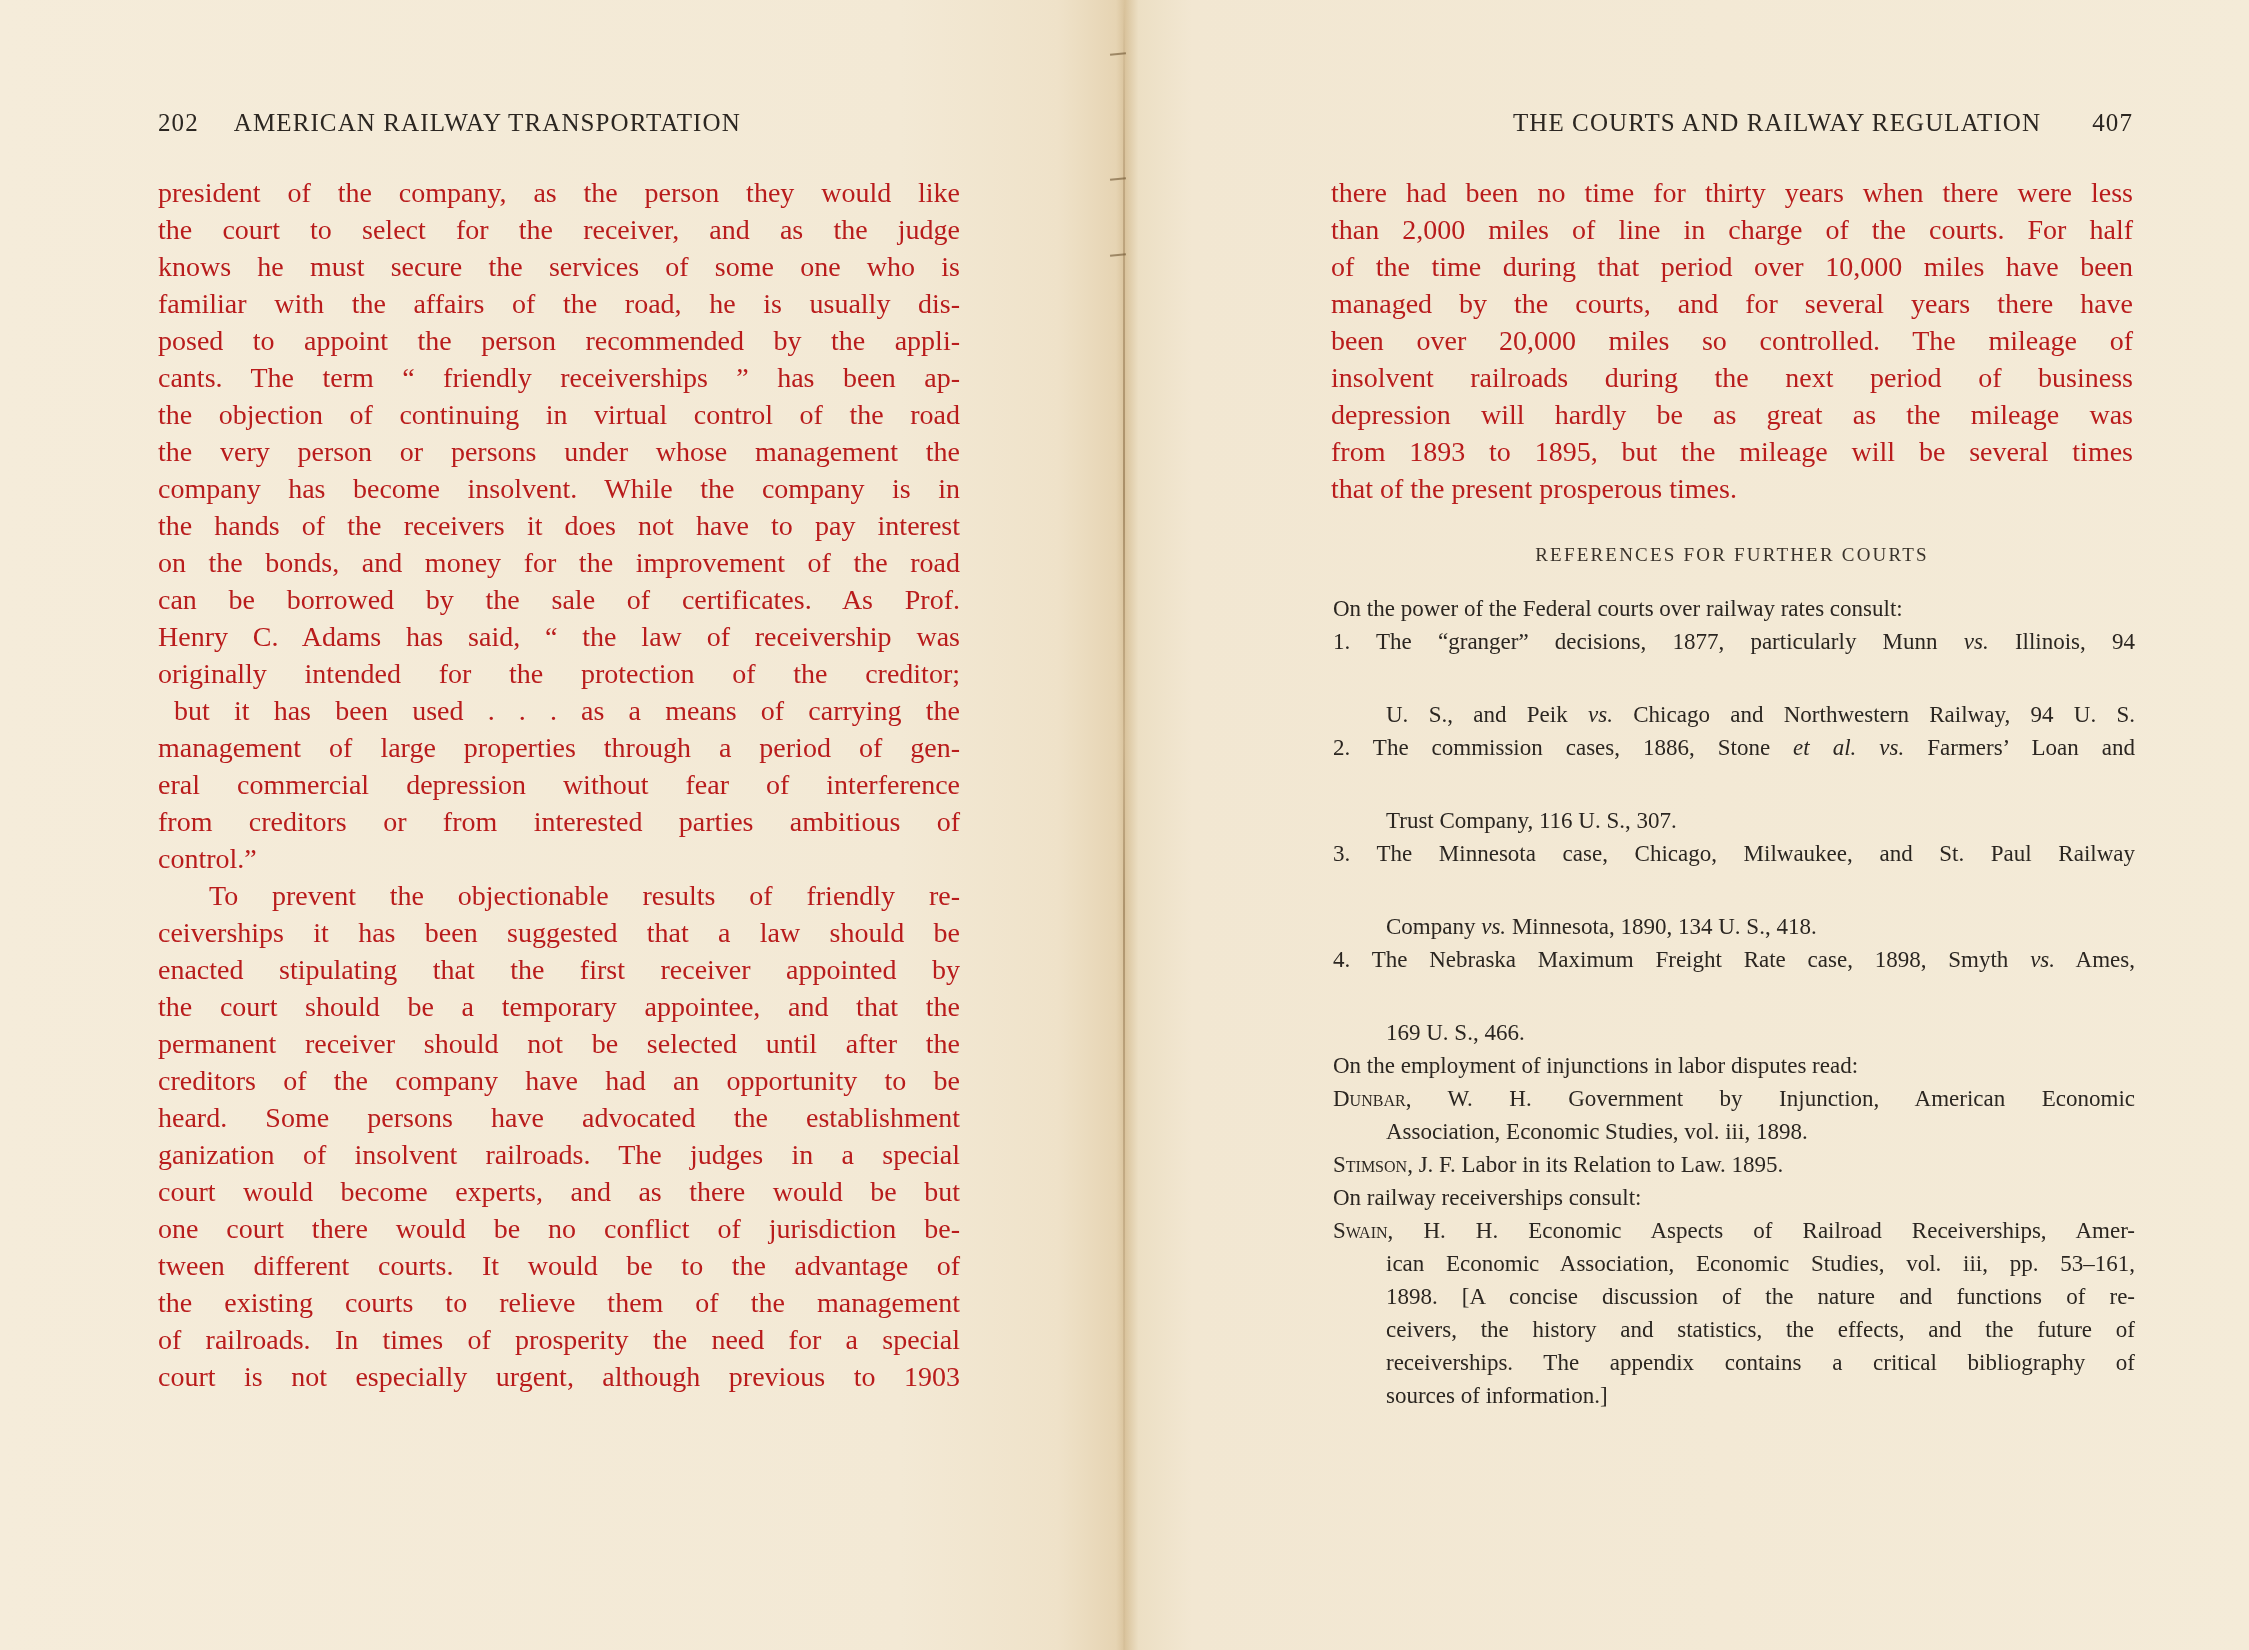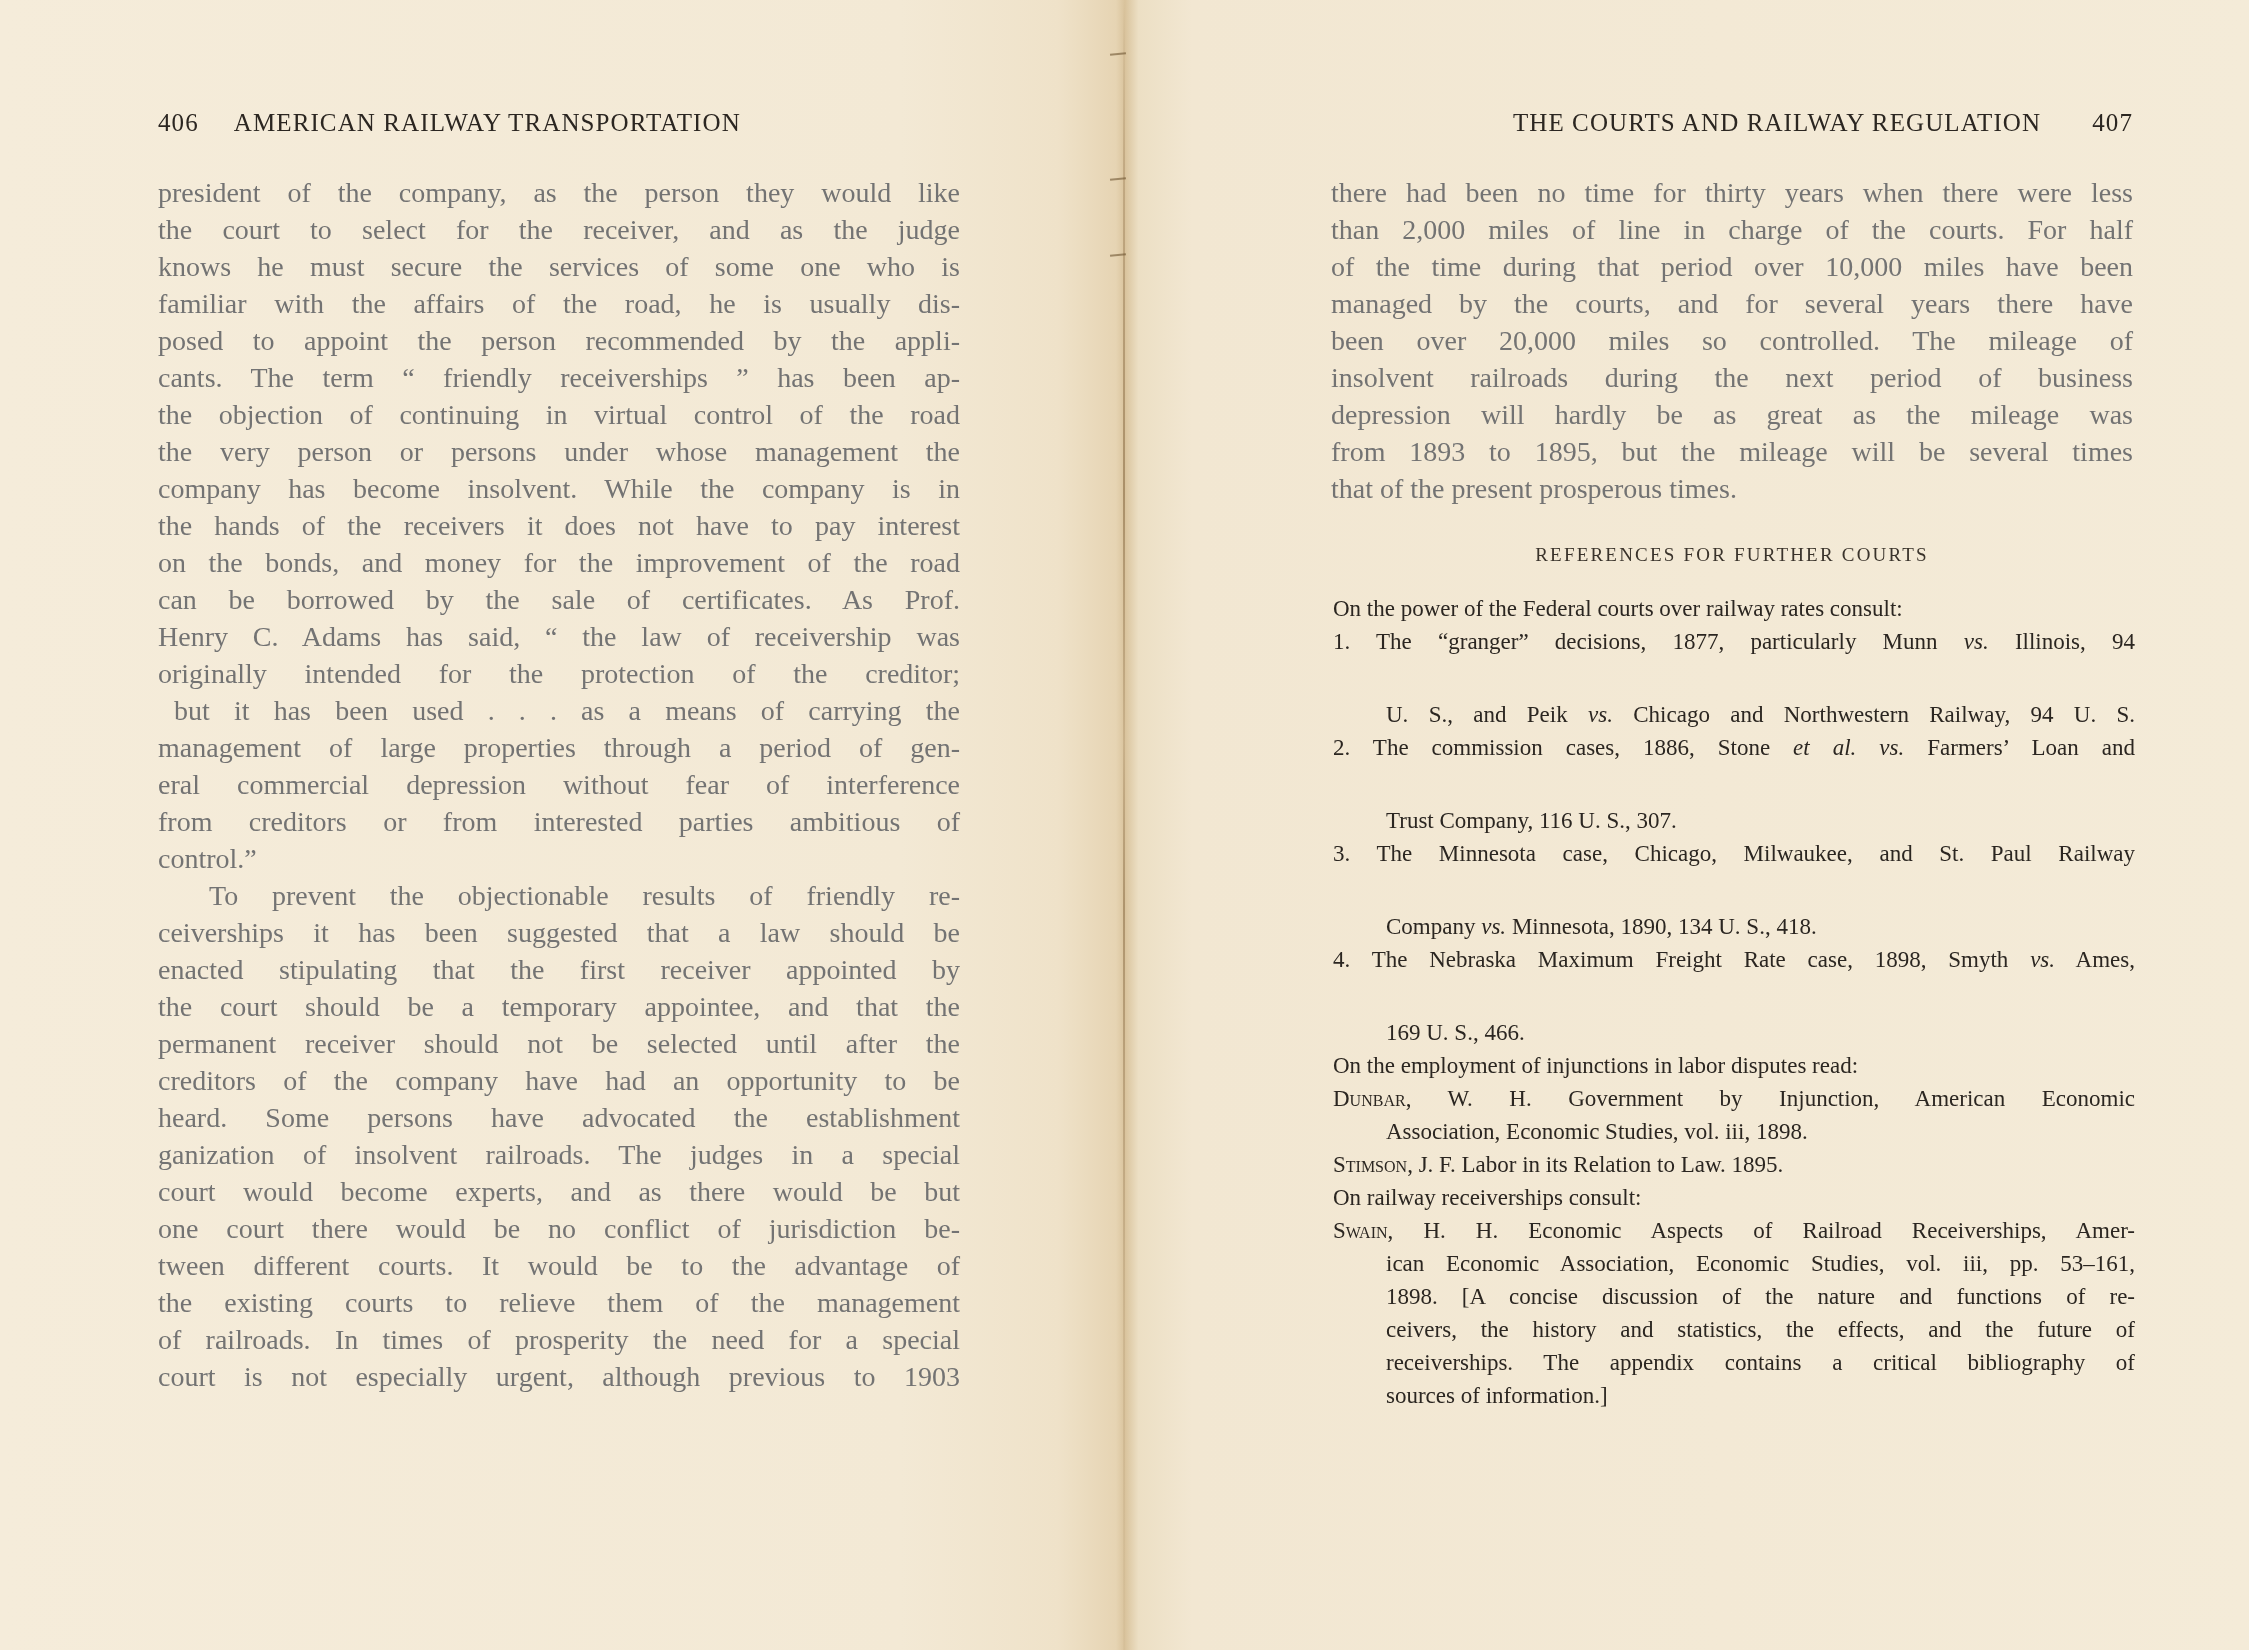--- a/index.html
+++ b/index.html
@@ -64,21 +64,21 @@
     .left .running-head { left: 158px; width: 802px; }
     .right .running-head { left: 161px; width: 802px; text-align: right; }
     .left .running-head .folio { margin-right: 35px; }
     .right .running-head .folio { margin-left: 51px; }
 
     .body-text {
       position: absolute;
       font-size: 28px;
       line-height: 37px;
       text-align: justify;
-      color: #737373;
+      color: #b91c1c;
     }
     .left .body-text { left: 158px; top: 174px; width: 802px; }
     .right .body-text { left: 161px; top: 174px; width: 802px; }
     .body-text .line { display: block; text-align: justify; text-align-last: justify; white-space: nowrap; }
     .body-text .line.end { text-align-last: left; }
     .body-text .line.indent { text-indent: 51px; }
 
     .refs-heading {
       position: absolute;
       left: 161px;
@@ -123,21 +123,21 @@
 <body>
 
 <div class="spread"></div>
 <div class="gutter-crease"></div>
 <div class="nick" style="left:1110px; top:53px;"></div>
 <div class="nick" style="left:1110px; top:178px;"></div>
 <div class="nick" style="left:1110px; top:254px;"></div>
 
 <div class="page left">
   <div class="running-head">
-    <span class="folio">406</span><span>AMERICAN RAILWAY TRANSPORTATION</span>
+    <span class="folio">202</span><span>AMERICAN RAILWAY TRANSPORTATION</span>
   </div>
   <div class="body-text">
     <span class="line" style="white-space: normal;">president of the company, as the person they would like</span>
     <span class="line" style="white-space: normal;">the court to select for the receiver, and as the judge</span>
     <span class="line" style="white-space: normal;">knows he must secure the services of some one who is</span>
     <span class="line" style="white-space: normal;">familiar with the affairs of the road, he is usually dis-</span>
     <span class="line" style="white-space: normal;">posed to appoint the person recommended by the appli-</span>
     <span class="line" style="white-space: normal;">cants.  The term “ friendly receiverships ” has been ap-</span>
     <span class="line" style="white-space: normal;">the objection of continuing in virtual control of the road</span>
     <span class="line" style="white-space: normal;">the very person or persons under whose management the</span>

